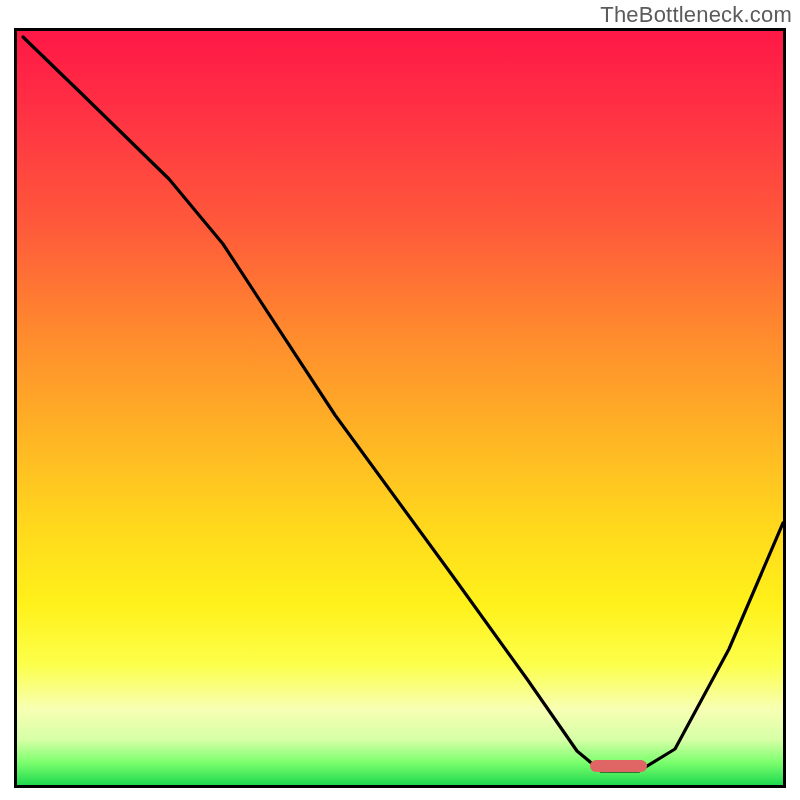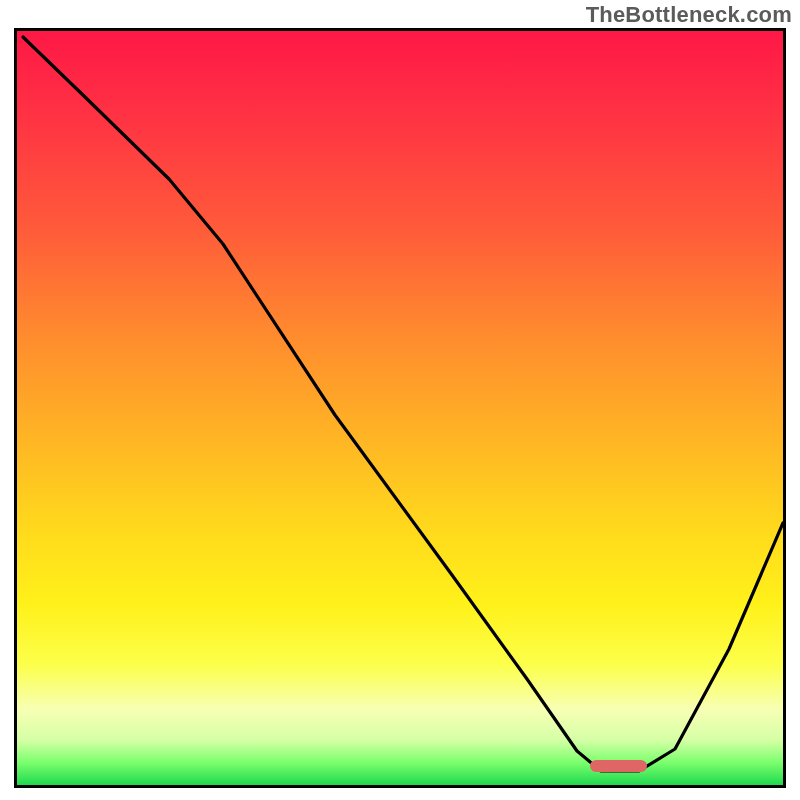--- a/index.html
+++ b/index.html
@@ -13,21 +13,21 @@
   .wrap {
     position: relative;
     width: 800px;
     height: 800px;
   }
   .watermark {
     position: absolute;
     top: 2px;
     right: 8px;
     font-size: 22px;
-    font-weight: 700;
+    font-weight: 400;
     color: #5b5b5b;
     letter-spacing: 0.2px;
   }
   .plot-outer {
     position: absolute;
     left: 14px;
     top: 28px;
     width: 772px;
     height: 760px;
   }

